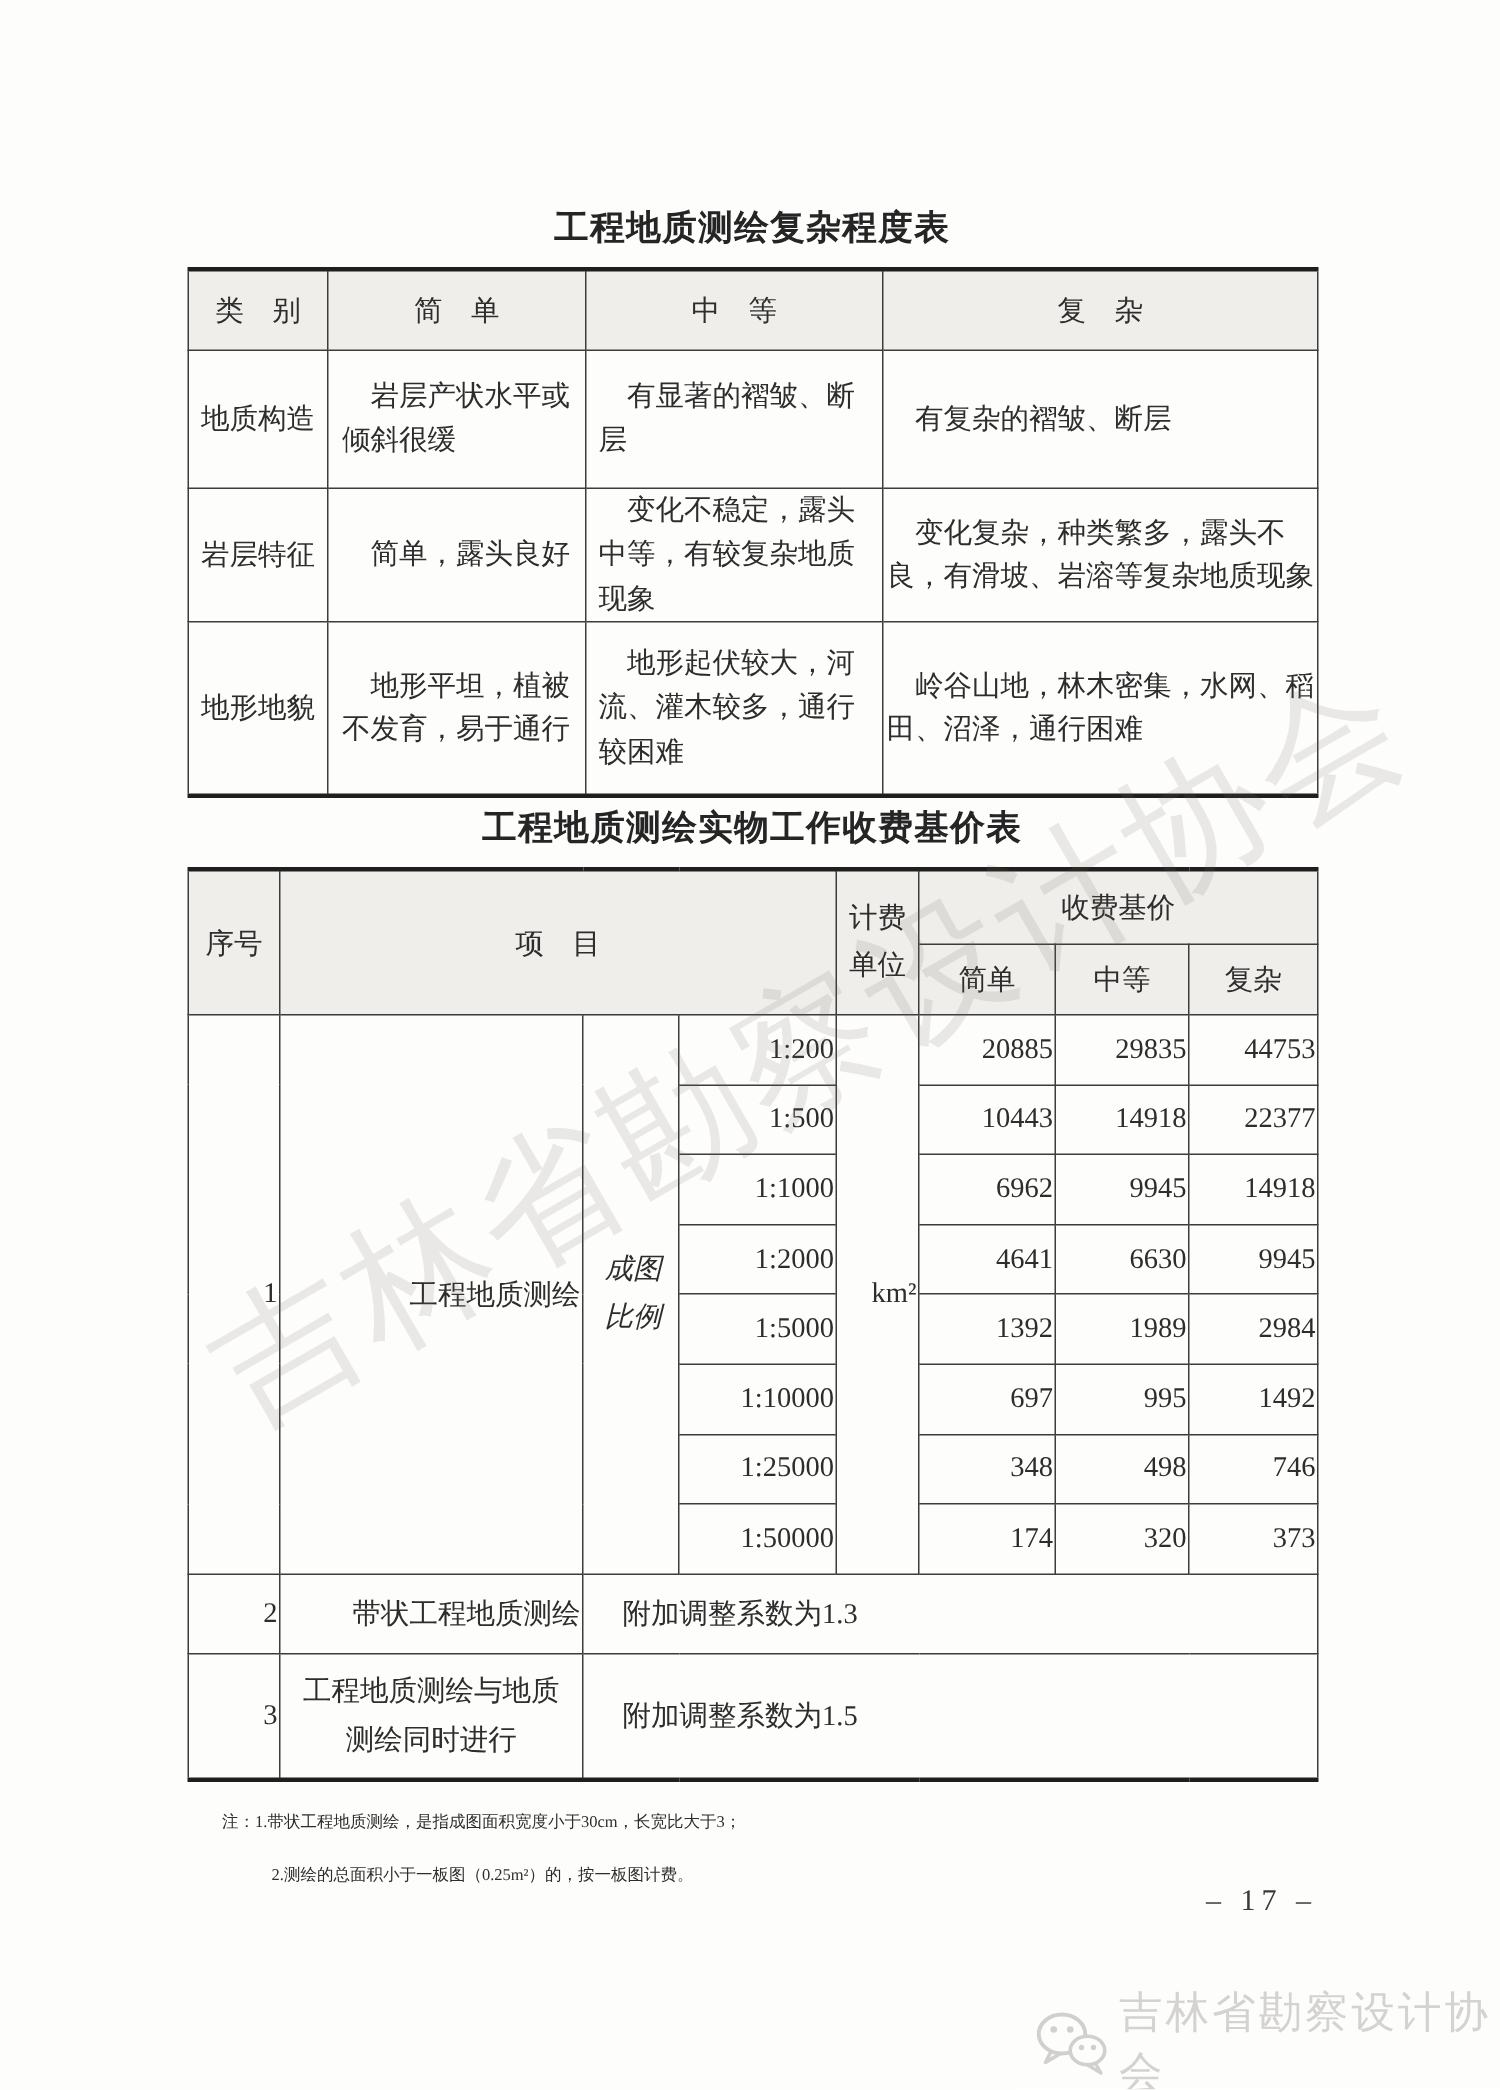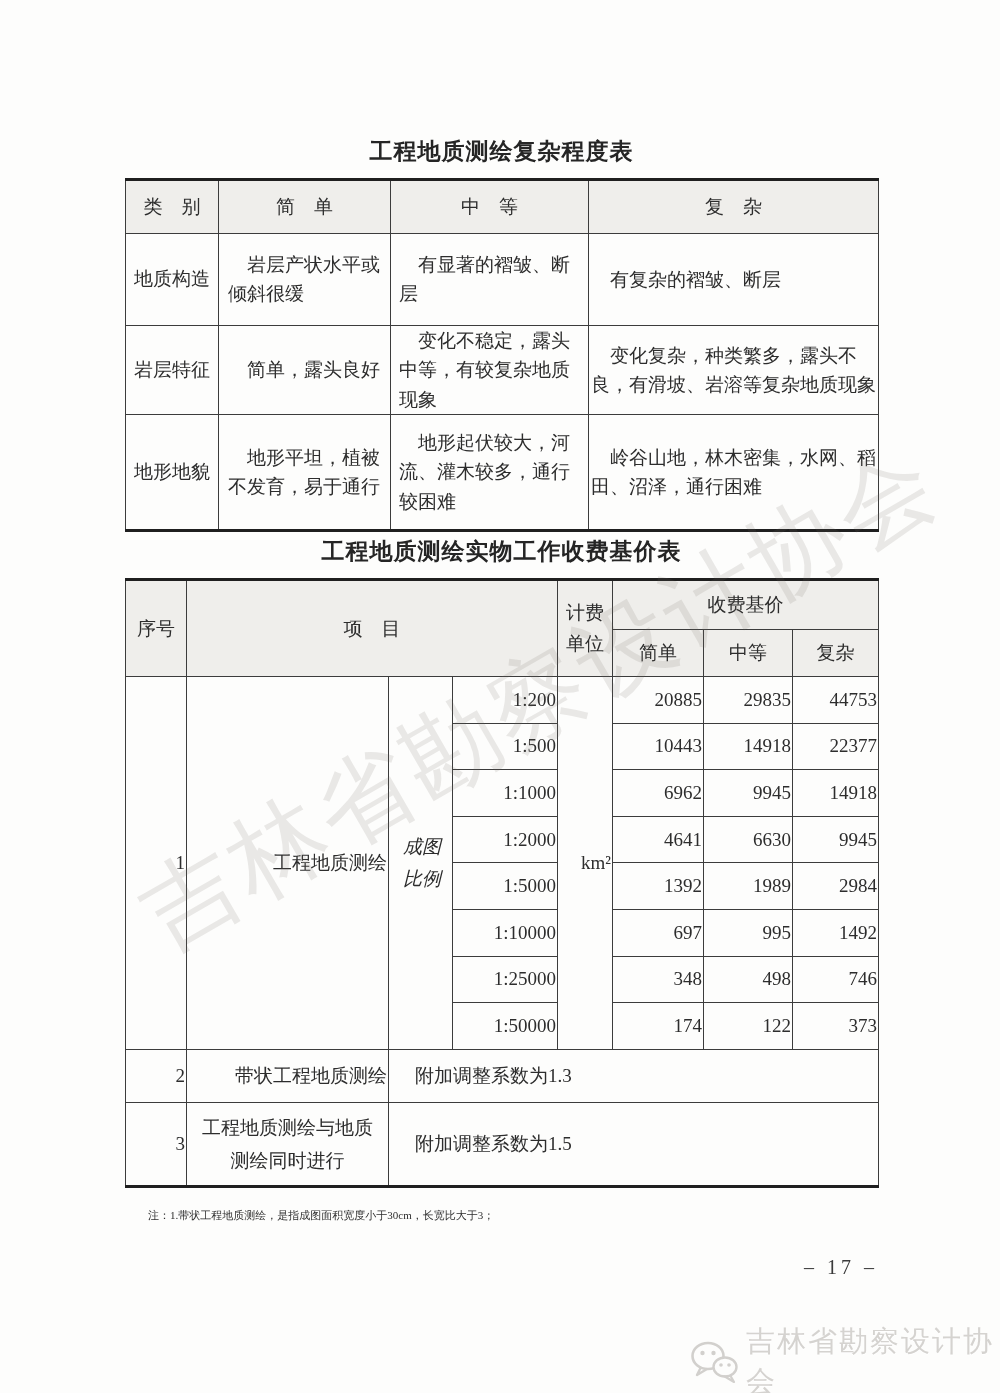--- a/index.html
+++ b/index.html
@@ -259,21 +259,21 @@
     </tr>
     <tr class="sr">
       <td class="center">1:25000</td>
       <td class="center">348</td>
       <td class="center">498</td>
       <td class="center">746</td>
     </tr>
     <tr class="sr">
       <td class="center">1:50000</td>
       <td class="center">174</td>
-      <td class="center">122</td>
+      <td class="center">320</td>
       <td class="center">373</td>
     </tr>
 
     <tr class="r2">
       <td class="center">2</td>
       <td class="center">带状工程地质测绘</td>
       <td class="factor" colspan="6">附加调整系数为1.3</td>
     </tr>
     <tr class="r3">
       <td class="center">3</td>
@@ -281,20 +281,21 @@
         <div>工程地质测绘与地质</div>
         <div>测绘同时进行</div>
       </td>
       <td class="factor" colspan="6">附加调整系数为1.5</td>
     </tr>
   </tbody>
     </table>
 
   <div class="notes">
     <div class="line1"><span>注：</span><span>1.带状工程地质测绘，是指成图面积宽度小于30cm，长宽比大于3；</span></div>
+    <div class="line2"><span>2.测绘的总面积小于一板图（0.25m²）的，按一板图计费。</span></div>
   </div>
 
   <div class="page-number">– 17 –</div>
 
   <div class="footer">
     <span style="display:inline-block;line-height:0;">
       <svg width="48" height="44" viewBox="0 0 48 44">
         <ellipse cx="18" cy="16" rx="15.5" ry="13" fill="none" stroke="#d2d0cd" stroke-width="2.6"></ellipse>
         <path d="M11 27 L7 35 L17 29" fill="none" stroke="#d2d0cd" stroke-width="2.4" stroke-linejoin="round"></path>
         <circle cx="12.5" cy="13" r="2.2" fill="#d2d0cd"></circle>

